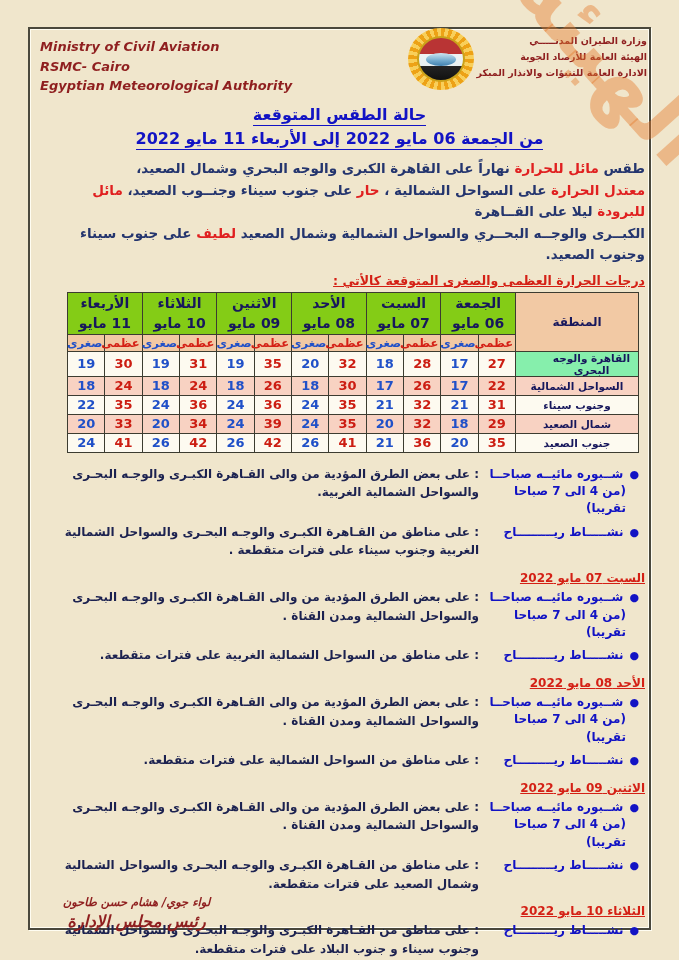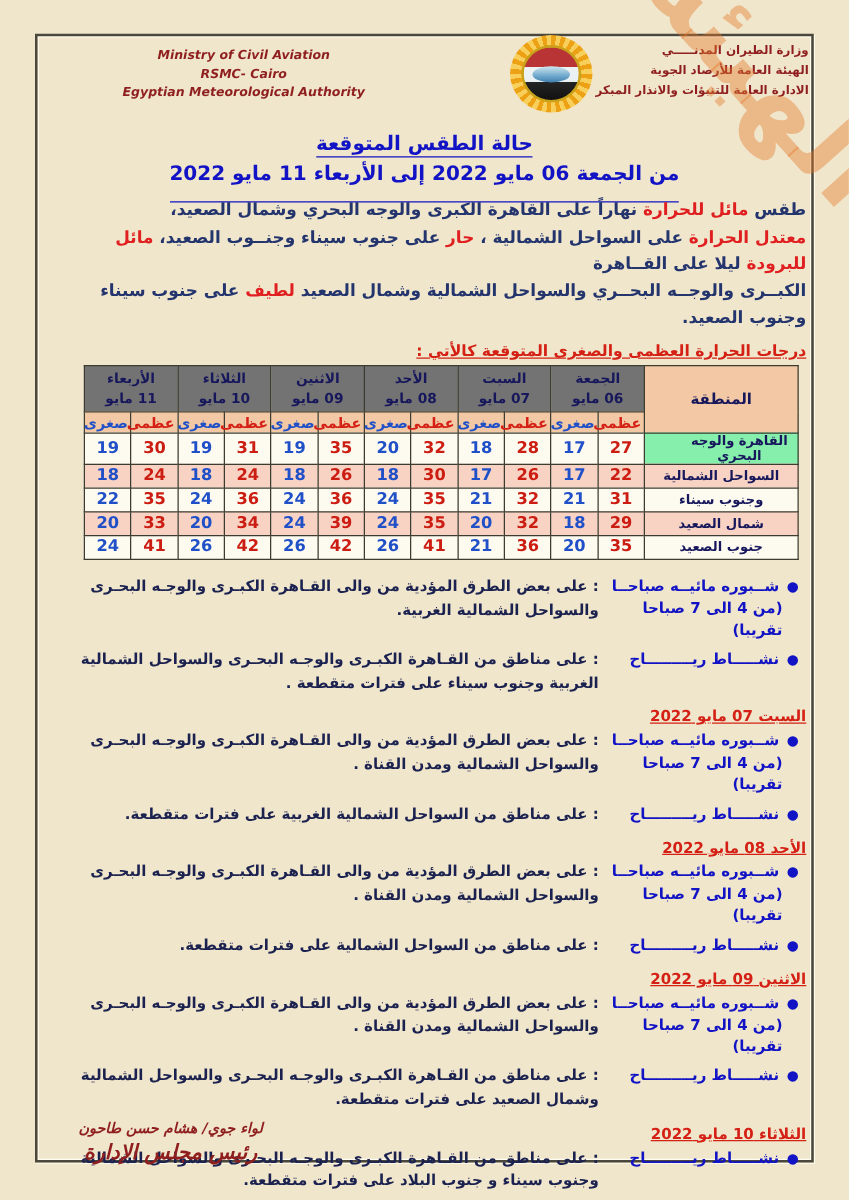--- a/index.html
+++ b/index.html
@@ -21,22 +21,22 @@
     font-size:86px;font-weight:bold;white-space:nowrap;direction:rtl;
     color:rgba(228,122,42,0.42);
     transform:rotate(48deg);transform-origin:100% 0;
     z-index:3;pointer-events:none;letter-spacing:2px;
   }
   .content{position:absolute;left:32px;top:31px;right:32px;bottom:34px;z-index:1;}
 
   
   .hdr{position:relative;height:66px;}
   .en-block{
-    position:absolute;left:18px;top:6px;width:290px;text-align:center;
-    color:#8f1f1f;font-weight:bold;font-style:italic;font-size:10px;line-height:1.5;
+    position:absolute;left:8px;top:6px;width:290px;text-align:left;
+    color:#8f1f1f;font-weight:bold;font-style:italic;font-size:13px;line-height:1.5;
   }
   .ar-block{
     position:absolute;right:0px;top:2px;width:185px;text-align:right;direction:rtl;
     color:#8f1f1f;font-weight:bold;font-size:9.5px;line-height:1.7;
   }
   .logo{position:absolute;left:376px;top:-3px;width:70px;height:66px;}
   .sunburst{
     width:66px;height:62px;border-radius:50%;
     background:repeating-conic-gradient(#eda216 0deg 7.5deg,#f8cf5a 7.5deg 15deg);
     display:flex;align-items:center;justify-content:center;
@@ -54,21 +54,21 @@
 
   
   .title-line{text-align:center;margin-top:8px;}
   .title-line span{
     color:#1213c4;font-weight:bold;font-size:16px;
     border-bottom:1.5px solid #1213c4;padding-bottom:1px;
   }
   .date-line{text-align:center;margin-top:5px;direction:rtl;}
   .date-line span{
     color:#1213c4;font-weight:bold;font-size:16px;
-    border-bottom:1.5px solid #1213c4;padding-bottom:13px;
+    border-bottom:1.5px solid #1213c4;padding-bottom:1px;
   }
 
   
   .summary{
     direction:rtl;text-align:right;margin:10px 2px 0 10px;
     font-size:13.5px;font-weight:bold;line-height:1.6;
   }
   .summary .navy{color:#24356e;}
   .summary .red{color:#e02020;}
 
@@ -82,21 +82,21 @@
   
   table.temps{
     direction:rtl;border-collapse:collapse;
     margin:2px 8px 0 auto;table-layout:fixed;width:572px;
     background:#fdfaf0;
   }
   table.temps th,table.temps td{
     border:1px solid #3c3c30;padding:0 2px;text-align:center;vertical-align:middle;
   }
   th.region-label{width:118px;background:#f2c9a4;color:#17175c;font-size:12px;}
-  th.day-head{background:#737373;color:#17175c;font-size:11px;line-height:1.45;height:36px;}
+  th.day-head{background:#84cc16;color:#17175c;font-size:14px;line-height:1.45;height:36px;}
   th.max-label{color:#d42015;font-size:11.5px;background:#f2c9a4;height:16px;}
   th.min-label{color:#2050c8;font-size:11.5px;background:#f2c9a4;height:16px;}
   td.region{color:#17175c;font-size:10.5px;font-weight:bold;height:18px;}
   td.region.first{background:#86efac;padding-left:31px;}
   td.vmax{color:#cc1d12;font-weight:bold;font-size:13px;}
   td.vmin{color:#2050c8;font-weight:bold;font-size:13px;}
   tr.alt td{background:#f8d2c2;}
 
   
   .sections{direction:rtl;margin-top:12px;}

